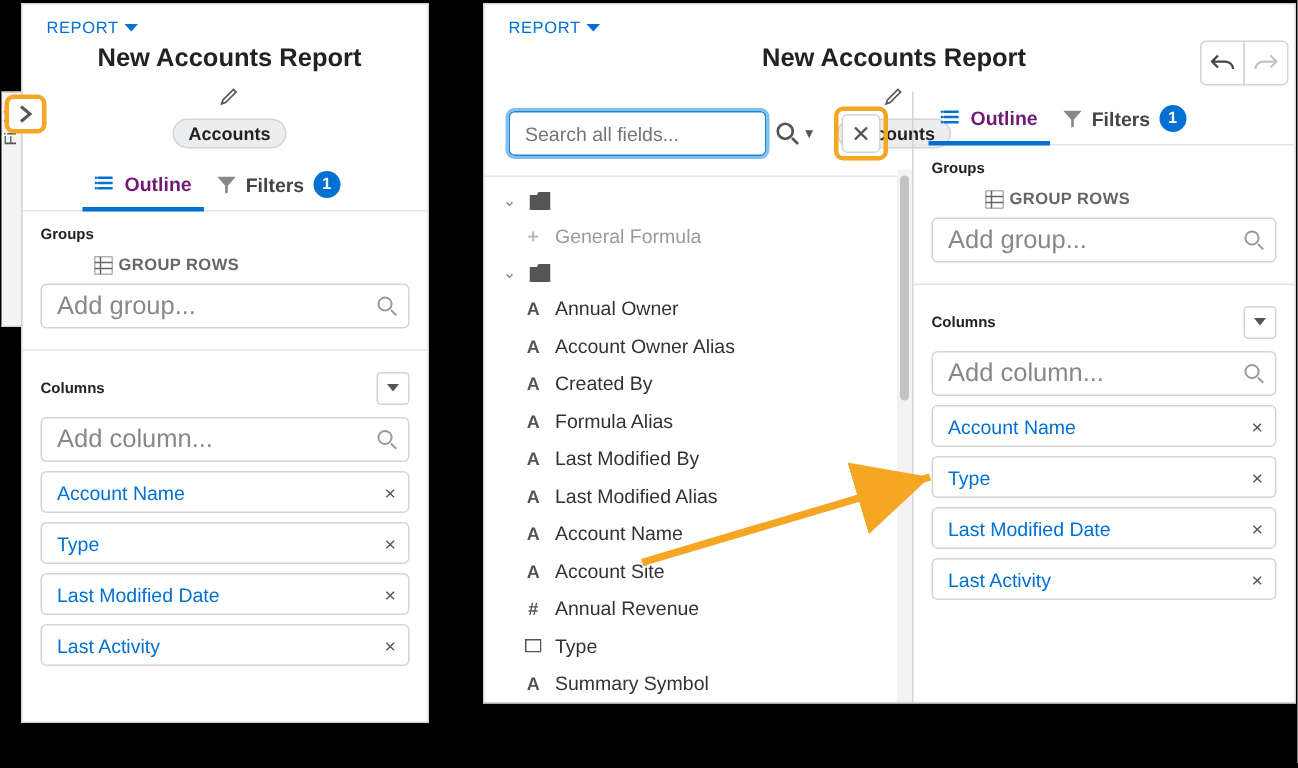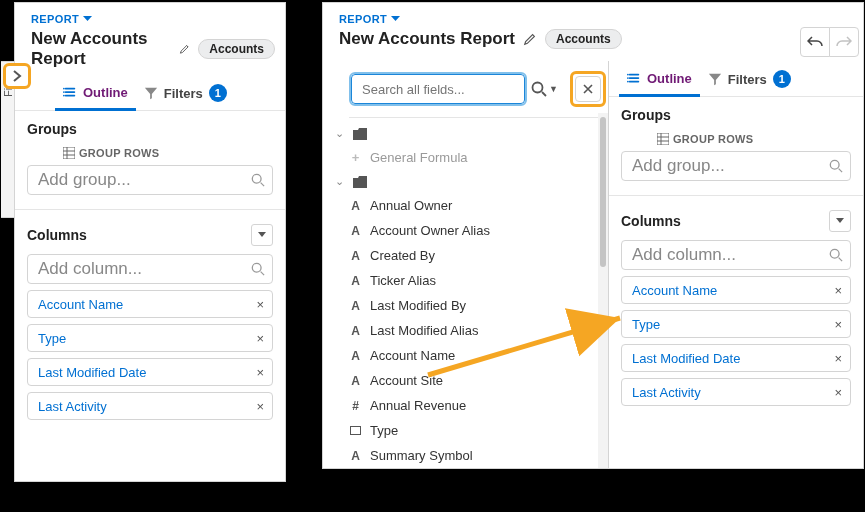--- a/index.html
+++ b/index.html
@@ -14,22 +14,22 @@
   .panel {
     position: absolute;
     background: #fff;
     border: 1px solid #d4d4d4;
     box-shadow: 0 2px 4px rgba(0,0,0,0.2);
   }
   .left-panel { left: 14px; top: 2px; width: 272px; height: 480px; }
   .right-panel { left: 322px; top: 2px; width: 542px; height: 467px; }
   
   .header { padding: 6px 10px 6px 16px; }
-  .rpt-link { color: #0070d2; font-size: 11px; font-weight: 700; letter-spacing: .4px; display: inline-flex; align-items: center; gap: 4px;}
-  .title-row { display: flex; align-items: center; gap: 8px; margin-top: 2px; }
+  .rpt-link { color: #0070d2; font-size: 11px; font-weight: 400; letter-spacing: .4px; display: inline-flex; align-items: center; gap: 4px;}
+  .title-row { display: flex; align-items: center; gap: 8px; margin-top: 2px; flex-direction: column; }
   .title { font-size: 17px; font-weight: 600; color: #222; }
   .edit-icon { color: #444; width: 14px; height: 14px; }
   .chip { background: #ecedee; border: 1px solid #d4d4d4; border-radius: 12px; padding: 2px 10px; font-size: 12px; color: #222; font-weight: 600; }
   
   .undo-group { position: absolute; right: 4px; top: 24px; display: flex; }
   .undo-btn { width: 30px; height: 30px; border: 1px solid #d4d4d4; background: #fff; border-radius: 4px; display: flex; align-items: center; justify-content: center; color: #444; margin-left: -1px;}
   .undo-btn.first { border-top-right-radius:0; border-bottom-right-radius:0;}
   .undo-btn.last { border-top-left-radius:0; border-bottom-left-radius:0; color: #c2c2c2;}
   
   
@@ -50,40 +50,40 @@
   .tab { display: flex; align-items: center; gap: 6px; padding: 9px 8px 8px; font-size: 13px; color: #444; font-weight: 600; cursor: pointer; }
   .tab.active { color: #701a75; border-bottom: 3px solid #0070d2; margin-bottom: -1px; }
   .tab .tab-icon { width: 14px; height: 14px; color: #888; }
   .tab.active .tab-icon { color: #0070d2; }
   .badge { background: #0070d2; color: #fff; border-radius: 50%; width: 18px; height: 18px; font-size: 11px; display: inline-flex; align-items: center; justify-content: center; font-weight: 700; }
   
   .left-tabs { padding-left: 40px; }
   
   .section { padding: 10px 12px; }
   .sec-header { display: flex; align-items: center; justify-content: space-between; margin-bottom: 8px; }
-  .sec-title { font-size: 14px; font-weight: 700; color: #222; }
+  .sec-title { font-size: 10px; font-weight: 700; color: #222; }
   .sq-btn { width: 22px; height: 22px; border: 1px solid #d4d4d4; border-radius: 3px; display: flex; align-items: center; justify-content: center; background: #fff; color: #555; }
   .group-rows-lbl { font-size: 11px; font-weight: 600; color: #666; letter-spacing: .3px; display: inline-flex; align-items: center; gap: 4px; margin-bottom: 6px; padding-left: 36px; }
   
   .input-wrap { position: relative; }
   .input-wrap input { width: 100%; height: 30px; border: 1px solid #d4d4d4; border-radius: 4px; padding: 0 28px 0 10px; font-size: 17px; color: #222; }
   .input-wrap input::placeholder { color: #888; }
   .input-icon-r { position: absolute; right: 8px; top: 50%; transform: translateY(-50%); color: #9a9a9a; }
   
   .col-item { display: flex; align-items: center; justify-content: space-between; height: 28px; border: 1px solid #d4d4d4; border-radius: 4px; padding: 0 8px 0 10px; margin-top: 6px; font-size: 13px; color: #0070d2; background:#fff;}
   .col-item .x { color: #555; font-weight: 500; }
   
   .hr { border-top: 1px solid #e5e5e5; margin: 4px 0; }
   
   
   .right-body { display: flex; position: absolute; top: 58px; bottom: 0; left: 0; right: 0; }
   .fields-col { width: 286px; border-right: 1px solid #d4d4d4; position: relative; }
   .cfg-col { flex: 1; }
   
-  .search-row { display: flex; align-items: center; gap: 6px; padding: 10px 2px; border-bottom: 1px solid #e5e5e5; margin-left: 26px; }
+  .search-row { display: flex; align-items: center; gap: 6px; padding: 10px 16px; border-bottom: 1px solid #e5e5e5; }
   .search-wrap { flex: 1; position: relative; }
   .search-wrap input { width: 100%; height: 30px; border: 1px solid #1b86d9; border-radius: 4px; padding: 0 10px; font-size: 13px; outline: 2px solid #81c0eb; outline-offset: 0; }
   .search-cluster { display: flex; align-items: center; color: #555; font-size: 14px; gap: 2px; margin-right: 4px;}
   .search-icon { width: 16px; height: 16px; color: #555; }
   .caret-dn { font-size: 9px; color: #555; }
   .close-search { width: 26px; height: 26px; border: 1px solid #d4d4d4; border-radius: 4px; display:flex;align-items:center;justify-content:center; background:#fff; color:#555;}
   
   .tree { padding: 4px 6px; font-size: 13px; color: #333; overflow: auto; height: calc(100% - 52px); }
   .tree-row { display: flex; align-items: center; gap: 8px; padding: 5px 6px; cursor: default; }
   .tree-indent1 { padding-left: 20px; }
@@ -277,21 +277,21 @@
             <div class="tree-row tree-indent1">
               <span class="type-icon">A</span>
               <span>Account Owner Alias</span>
             </div>
             <div class="tree-row tree-indent1">
               <span class="type-icon">A</span>
               <span>Created By</span>
             </div>
             <div class="tree-row tree-indent1">
               <span class="type-icon">A</span>
-              <span>Ticker Alias</span>
+              <span>Formula Alias</span>
             </div>
             <div class="tree-row tree-indent1">
               <span class="type-icon">A</span>
               <span>Last Modified By</span>
             </div>
             <div class="tree-row tree-indent1">
               <span class="type-icon">A</span>
               <span>Last Modified Alias</span>
             </div>
             <div class="tree-row tree-indent1">

